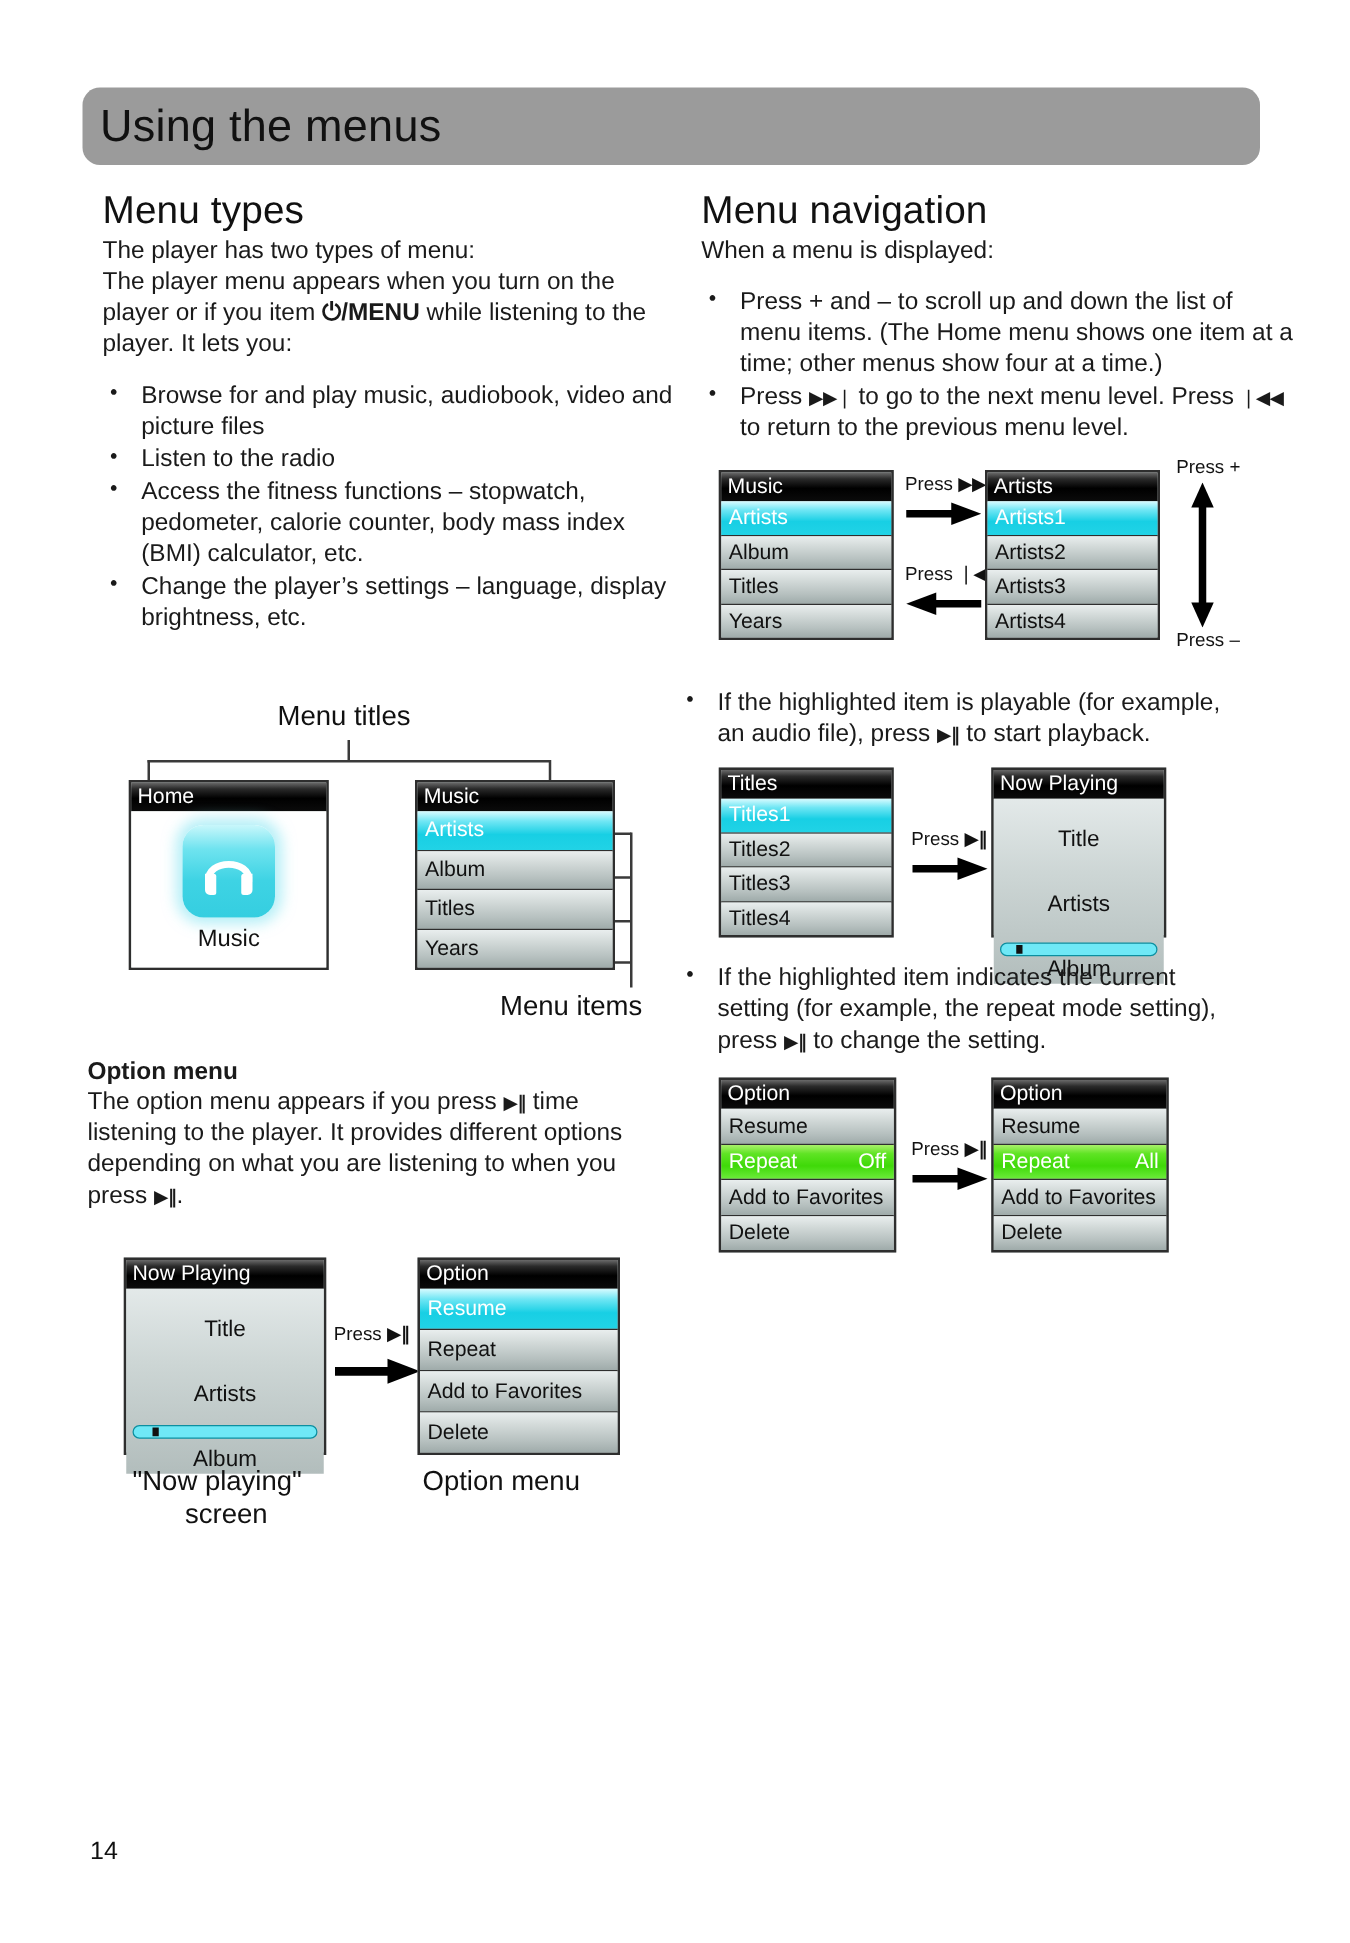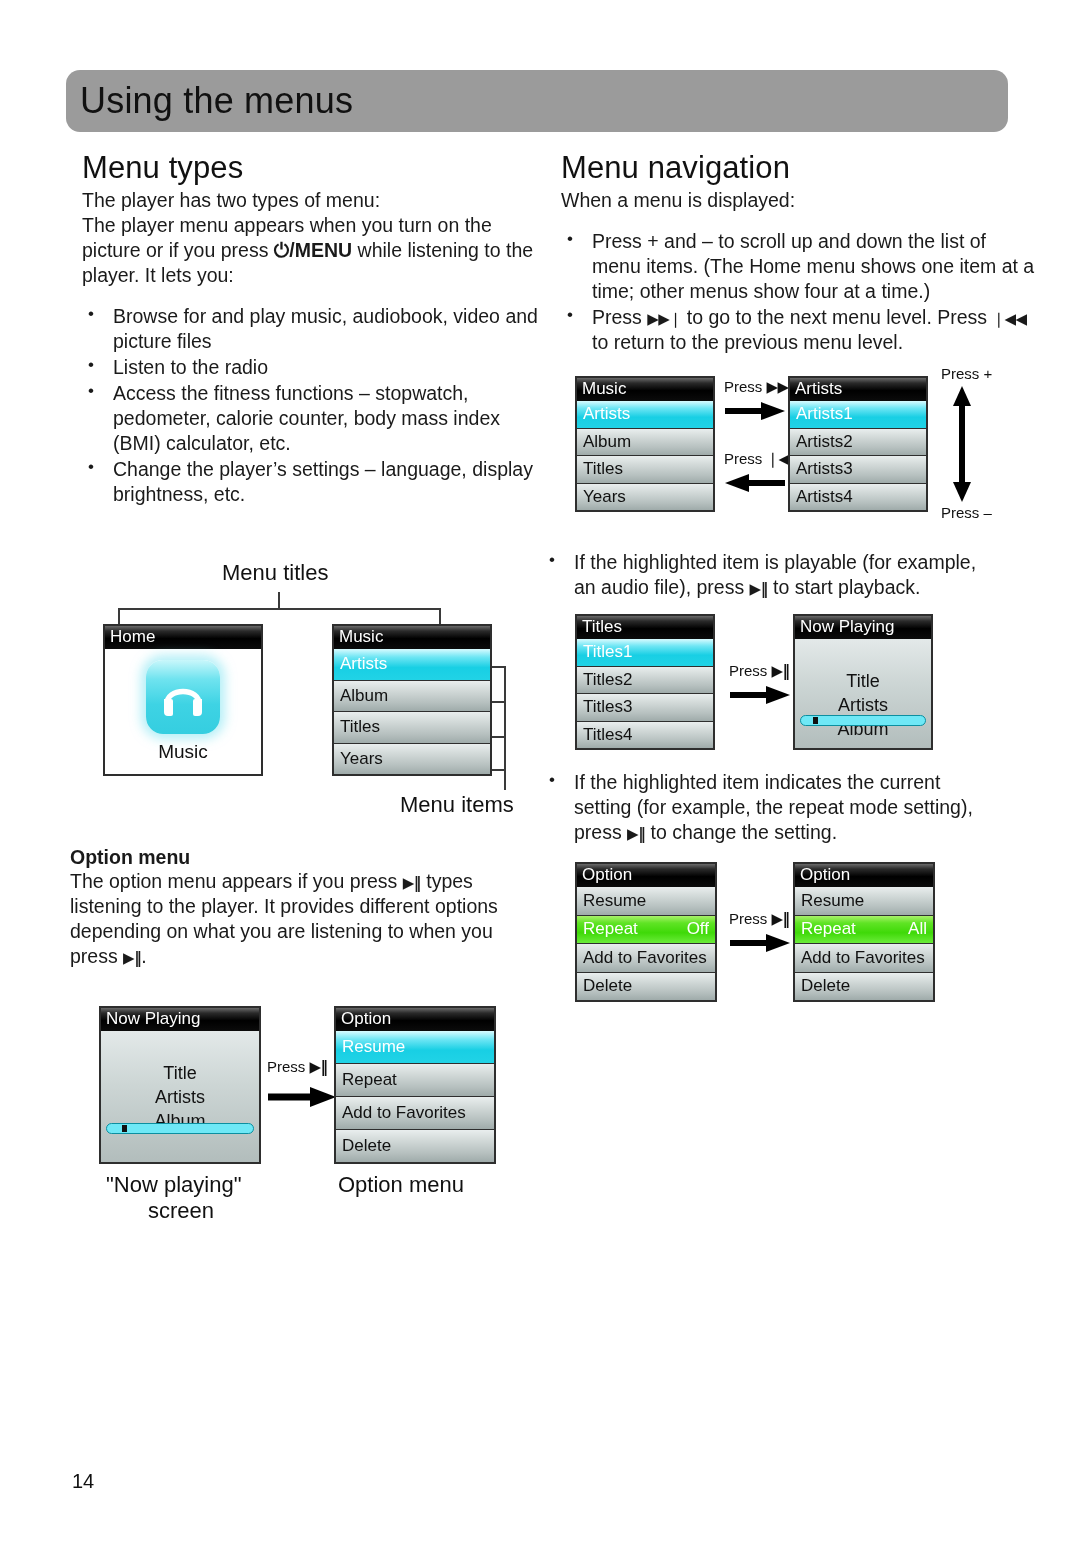--- a/index.html
+++ b/index.html
@@ -77,21 +77,22 @@
     background:linear-gradient(180deg,#a9f06a 0%,#5fe424 26%,#3fd908 62%,#6bec3a 100%);
     color:#ffffff;
   }
   .row .val{ margin-left:auto; }
 
   
   .np-body{
     flex:1 1 auto; position:relative;
     background:linear-gradient(180deg,#e3e9e9 0%,#cdd6d5 40%,#b2bdbc 100%);
     display:flex; flex-direction:column; align-items:center;
-    padding-top:30px;
+    padding-top:20px;
+    gap:28px;
   }
   .np-line{ font-size:18px; line-height:24px; color:#111; }
   .np-bar{
     position:absolute; left:5px; right:5px; bottom:28px; height:11px;
     background:#6fe8f6; border:1.5px solid #0c8fa0; border-radius:6px;
   }
   .np-knob{
     position:absolute; left:10%; top:1px; width:5px; height:7px; background:#111;
   }
 
@@ -124,21 +125,21 @@
 <div class="header-title">Using the menus</div>
 
 <div class="col col-left">
 
   <h2 class="sec">Menu types</h2>
   <p class="lead">The player has two types of menu:</p>
 
 
   <p class="body">
     <span>The player menu appears when you turn on the</span><br>
-    <span>picture or if you press </span><b class="kb">⏻</b><b class="kb">/MENU</b><span> while listening to the</span><br>
+    <span>player or if you item </span><b class="kb">⏻</b><b class="kb">/MENU</b><span> while listening to the</span><br>
     <span>player. It lets you:</span>
   </p>
 
   <div class="gap"></div>
 
   <ul class="bul">
     <li>Browse for and play music, audiobook, video and picture files</li>
     <li>Listen to the radio</li>
     <li>Access the fitness functions – stopwatch, pedometer, calorie counter, body mass index (BMI) calculator, etc.</li>
     <li>Change the player’s settings – language, display brightness, etc.</li>
@@ -180,21 +181,21 @@
   <div class="brk" style="left:422px;top:141px;width:13px;height:1.5px;"></div>
   <div class="brk" style="left:422px;top:176px;width:13px;height:1.5px;"></div>
   <div class="brk" style="left:422px;top:209px;width:13px;height:1.5px;"></div>
   <div class="brk" style="left:434px;top:106px;width:1.5px;height:124px;"></div>
   <div class="cap" style="left:330px;top:232px;">Menu items</div>
 </div>
 
 <div style="position:absolute;left:70px;top:846px;width:470px;">
   <p class="sub" style="margin-top:0;">Option menu</p>
   <p class="body">
-    <span>The option menu appears if you press </span><span class="glyb">▶‖</span><span> types</span><br>
+    <span>The option menu appears if you press </span><span class="glyb">▶‖</span><span> time</span><br>
     <span>listening to the player. It provides different options</span><br>
     <span>depending on what you are listening to when you</span><br>
     <span>press </span><span class="glyb">▶‖</span><span>.</span>
   </p>
 </div>
 
 <div style="position:absolute;left:70px;top:1000px;width:470px;height:230px;">
 
   <div class="screen" style="position:absolute;left:29px;top:6px;width:162px;height:158px;">
     <div class="scr-title">Now Playing</div>

